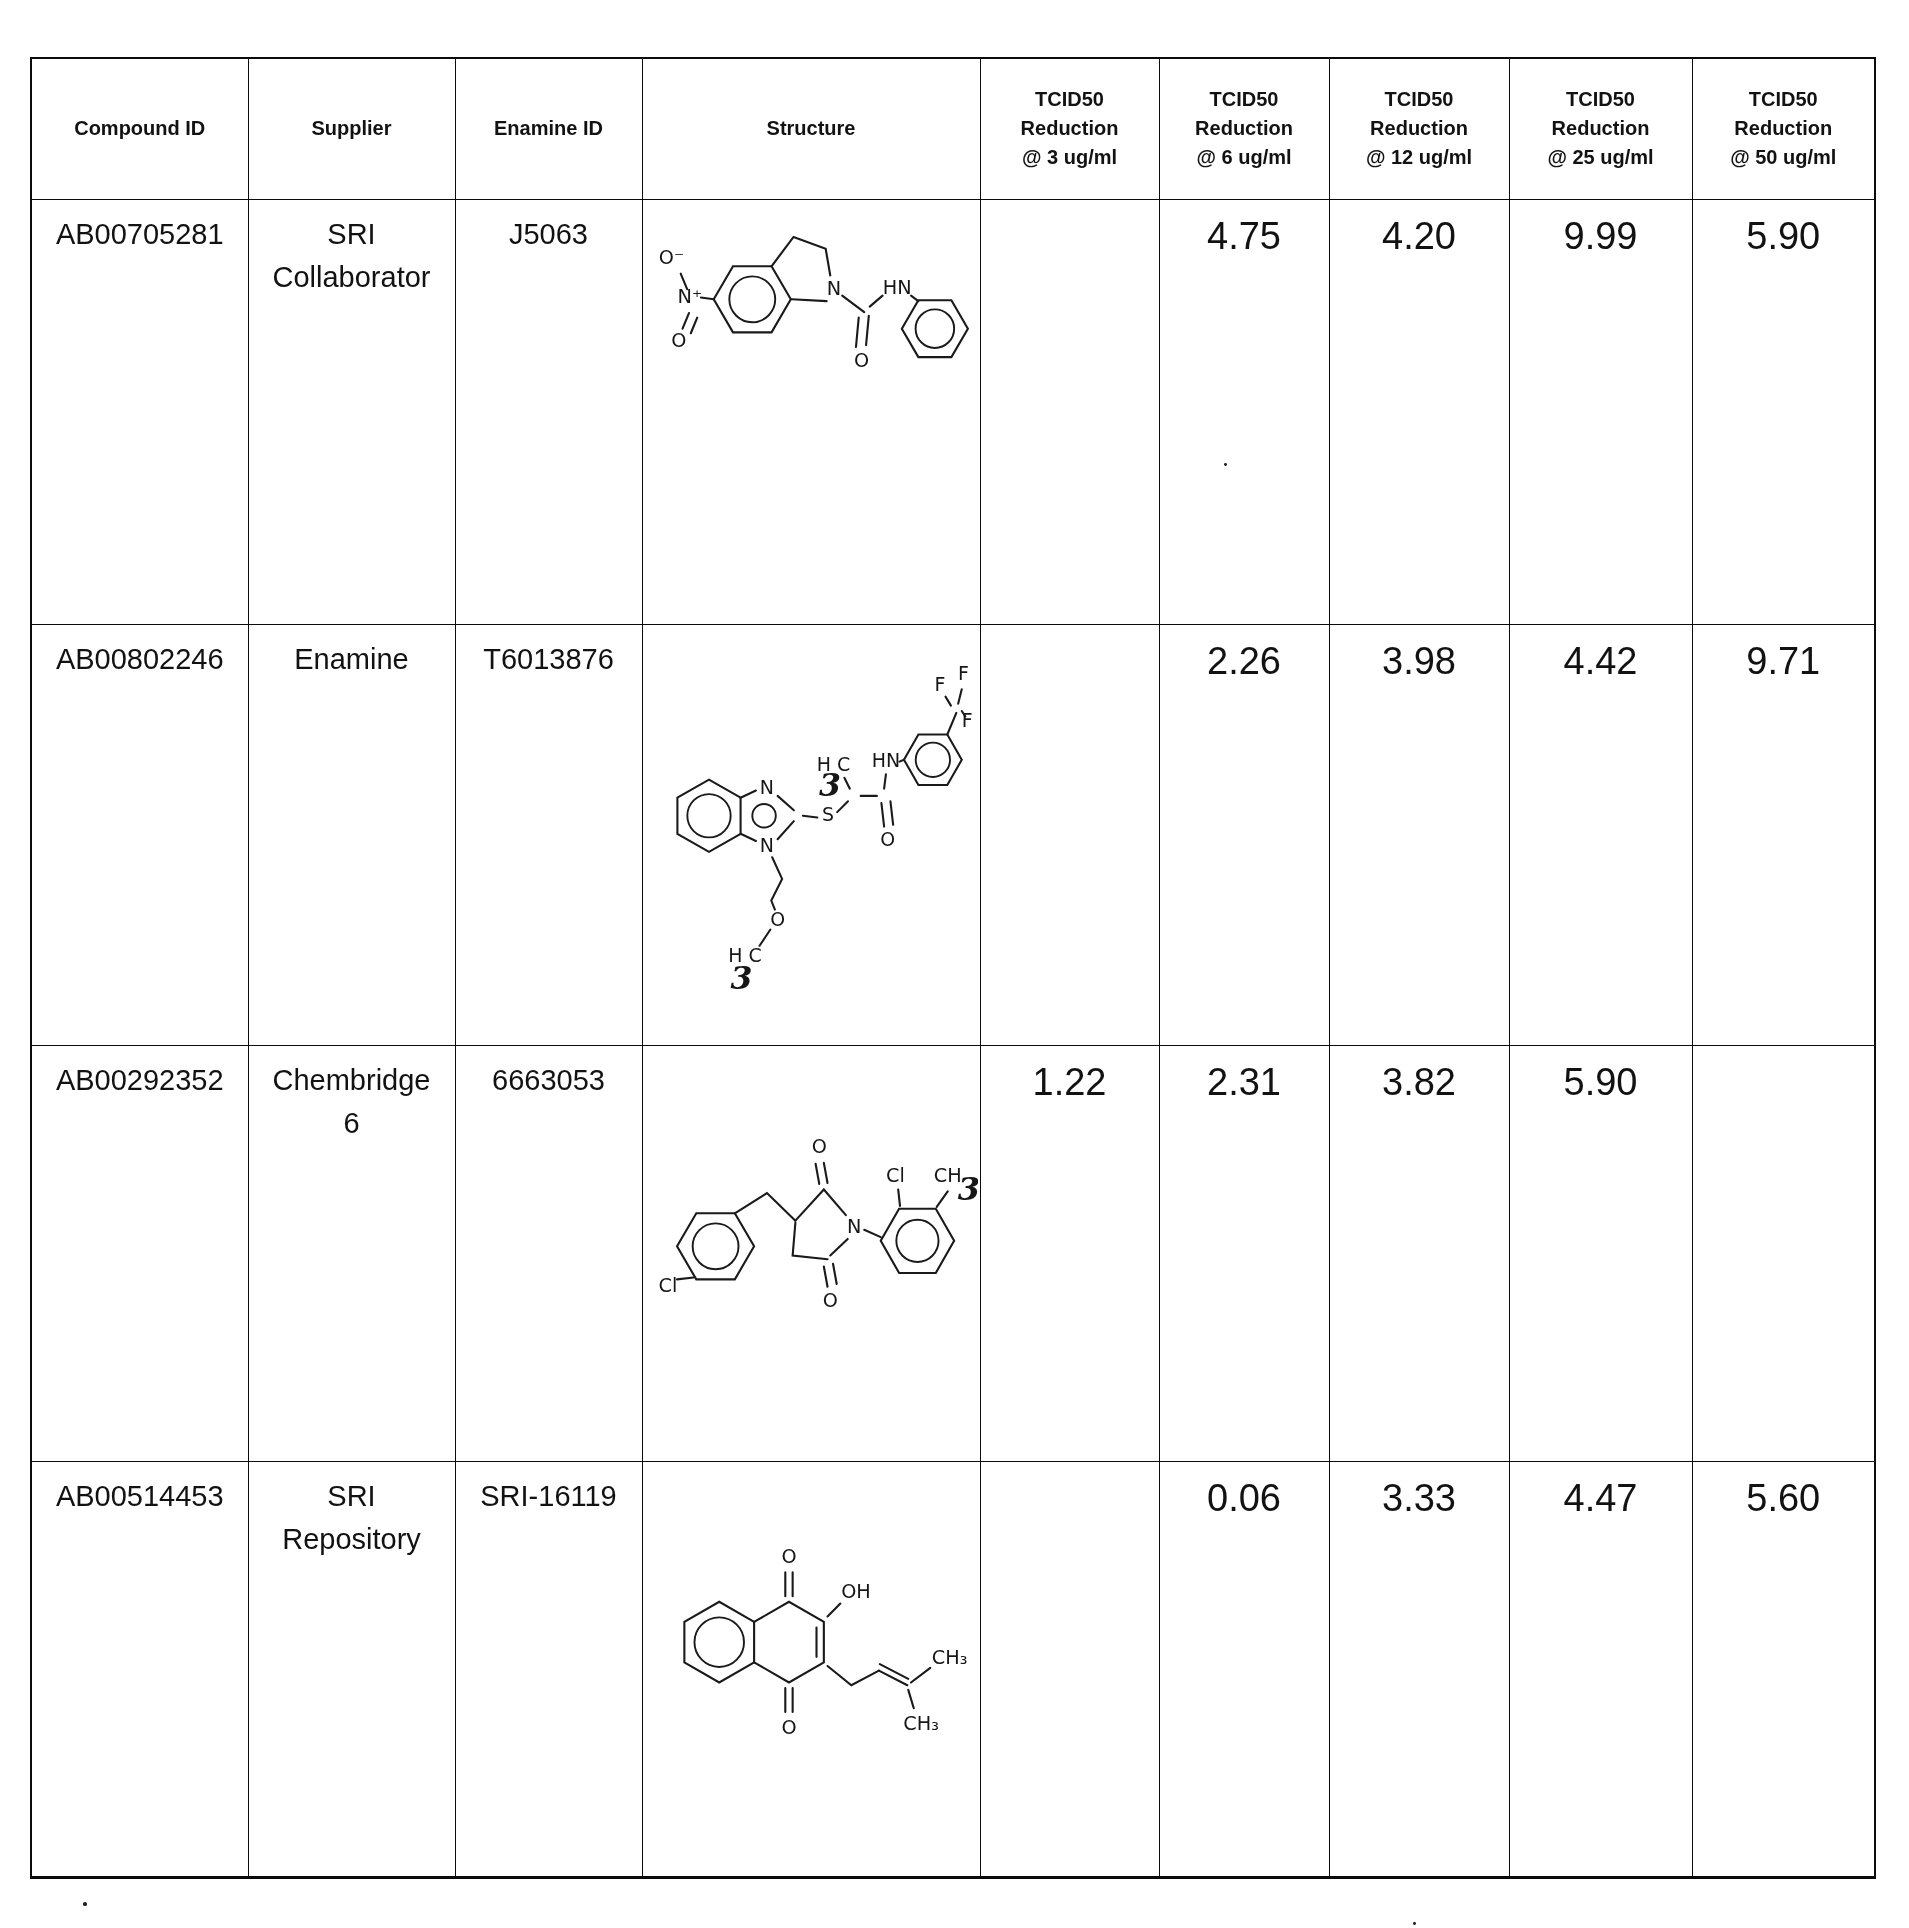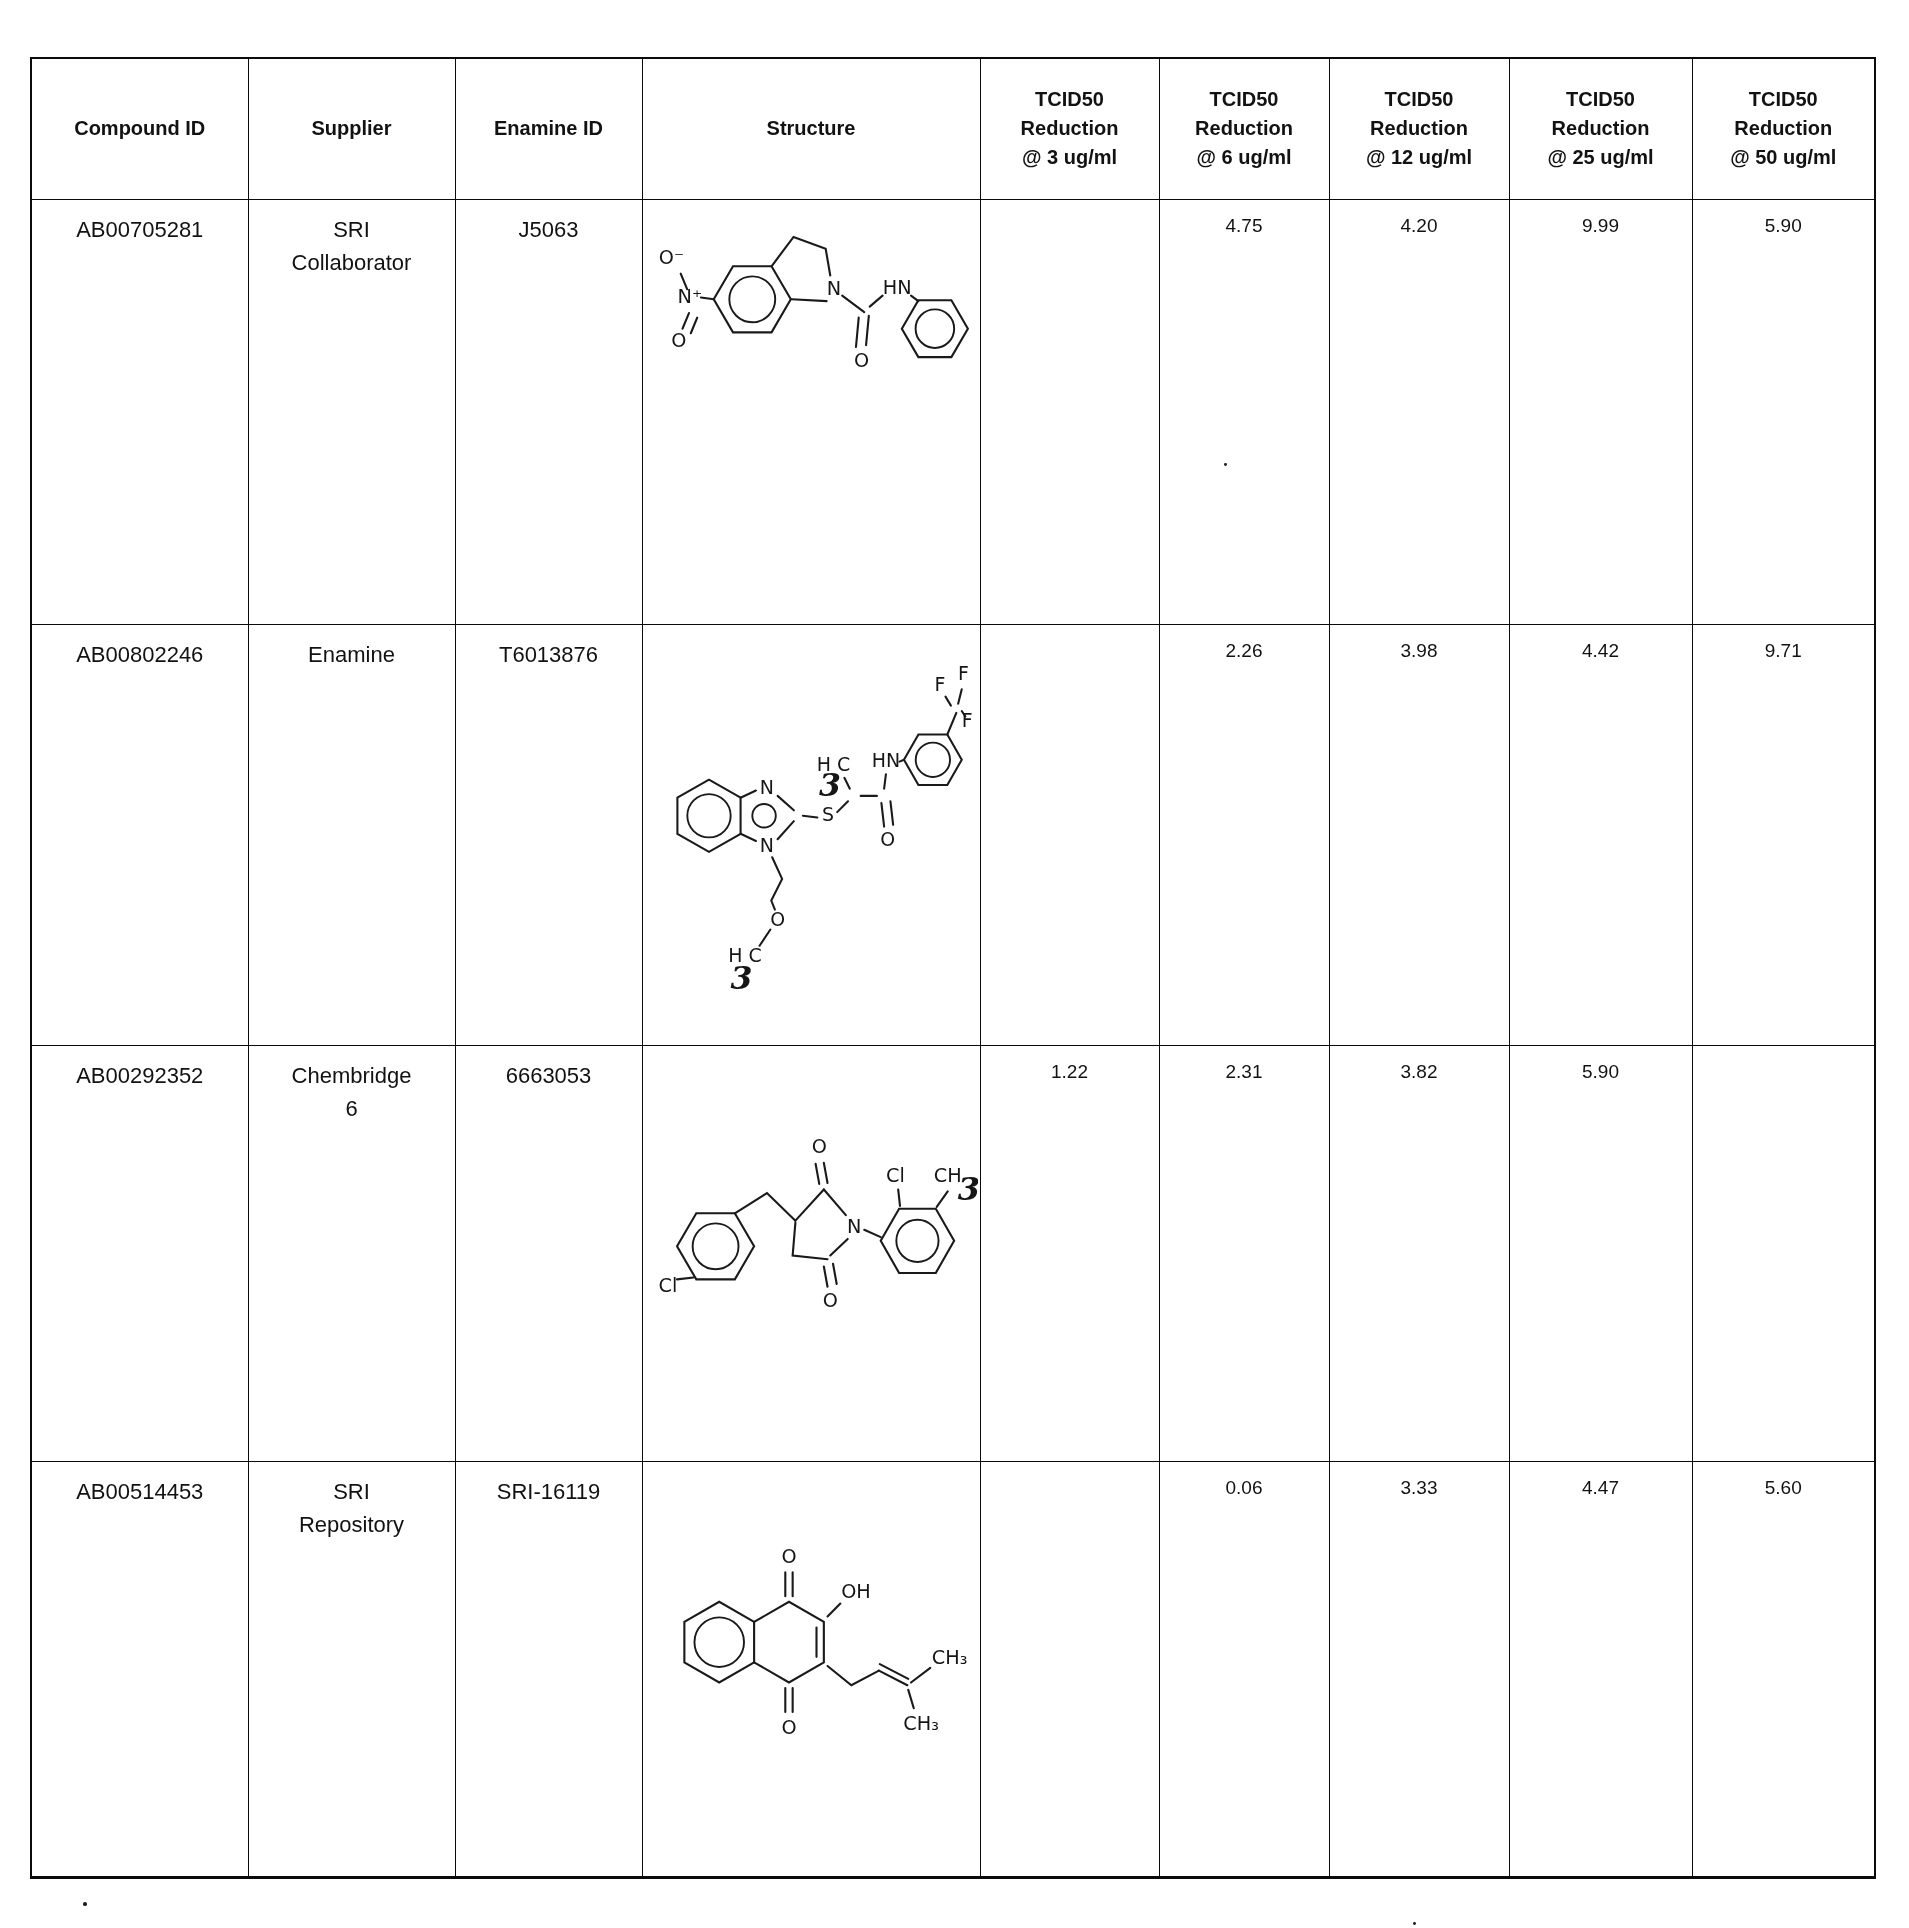--- a/index.html
+++ b/index.html
@@ -7,22 +7,22 @@
         font-family:"Liberation Sans",sans-serif;color:#121212;}
   table.doc{position:absolute;left:30px;top:57px;border-collapse:collapse;table-layout:fixed;
             width:1843px;background:#ffffff;}
   table.doc td,table.doc th{border:1.9px solid #0b0b0b;padding:0;vertical-align:top;text-align:center;
             overflow:hidden;}
   table.doc tr.hdr th{vertical-align:middle;font-weight:bold;font-size:20px;line-height:1.45;
             white-space:pre-line;border-top:2.8px solid #0b0b0b;}
   table.doc tr:last-child td{border-bottom:3.7px solid #0b0b0b;}
   table.doc td:first-child,table.doc tr.hdr th:first-child{border-left:2.8px solid #0b0b0b;margin-top:28px;}
   table.doc td:last-child,table.doc tr.hdr th:last-child{border-right:2.8px solid #0b0b0b;}
-  .cellpad{padding-top:13px;font-size:22px;line-height:1.5;white-space:pre-line;}
-  .val{padding-top:15px;font-size:19px;}
+  .cellpad{padding-top:13px;font-size:29px;line-height:1.5;white-space:pre-line;}
+  .val{padding-top:15px;font-size:38px;}
   .structcell{vertical-align:top;}
   svg.struct{display:block;margin:0 auto;}
   svg.struct .bond{stroke:#1a1a1a;stroke-width:2.3;fill:none;stroke-linecap:round;}
   svg.struct .ringcircle{stroke:#1a1a1a;stroke-width:2.1;fill:none;}
   svg.struct text{fill:#161616;stroke:none;font-family:"DejaVu Sans",sans-serif;
             font-size:21px;text-anchor:middle;}
   svg.struct text.hand3{font-family:"DejaVu Serif",serif;font-style:italic;font-weight:bold;
             font-size:35px;}
   .speck{position:absolute;background:#222;border-radius:50%;}
 </style>

